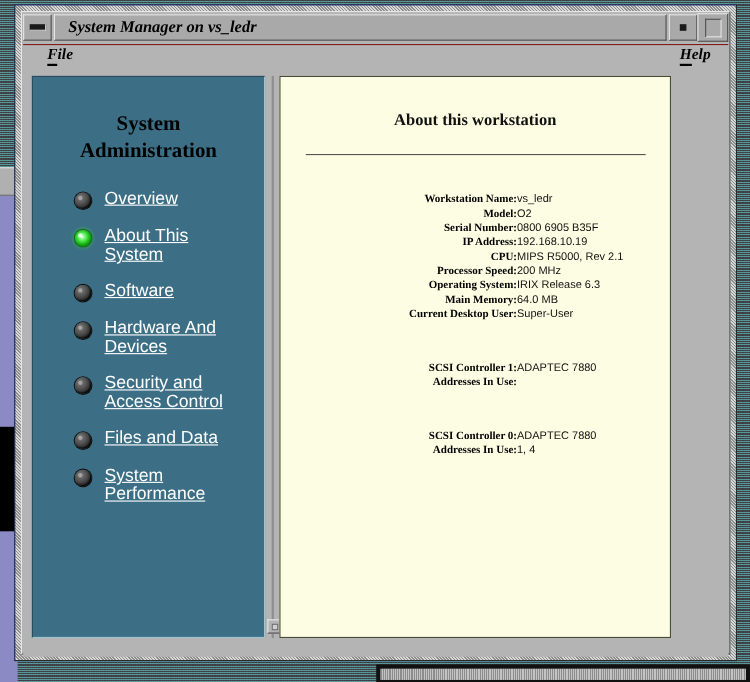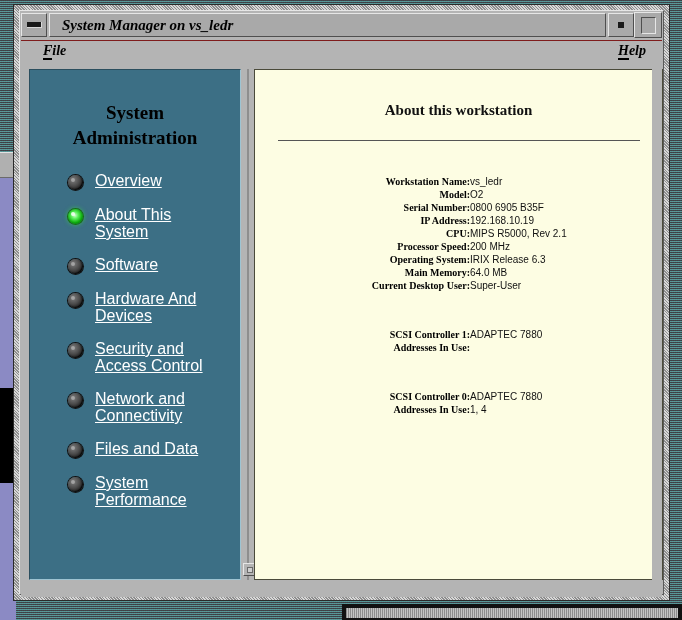--- a/index.html
+++ b/index.html
@@ -292,21 +292,21 @@
     width: 6px; height: 6px;
     background: #cfcfcf;
     border: 1px solid #6a6a6a;
     box-sizing: border-box;
   }
 
   
   #content-pane {
     position: absolute;
     left: 233px; top: 3px;
-    width: 409px; height: 511px;
+    width: 356px; height: 511px;
     background: #fdfde3;
     border: 1px solid #4a4a3a;
     box-sizing: border-box;
     overflow: hidden;
   }
   #content-heading {
     text-align: center;
     font-family: "Liberation Serif", serif;
     font-weight: bold;
     font-size: 15px;
@@ -420,24 +420,20 @@
           <div class="nav-item">
             <span class="nav-bullet"></span>
             <span class="nav-label">Hardware And Devices</span>
           </div>
           <div class="nav-item">
             <span class="nav-bullet"></span>
             <span class="nav-label">Security and Access Control</span>
           </div>
           <div class="nav-item">
             <span class="nav-bullet"></span>
-            <span class="nav-label">Network and Connectivity</span>
-          </div>
-          <div class="nav-item">
-            <span class="nav-bullet"></span>
             <span class="nav-label">Files and Data</span>
           </div>
           <div class="nav-item">
             <span class="nav-bullet"></span>
             <span class="nav-label">System Performance</span>
           </div>
         </div>
     </div>
 
     <div id="splitter">

